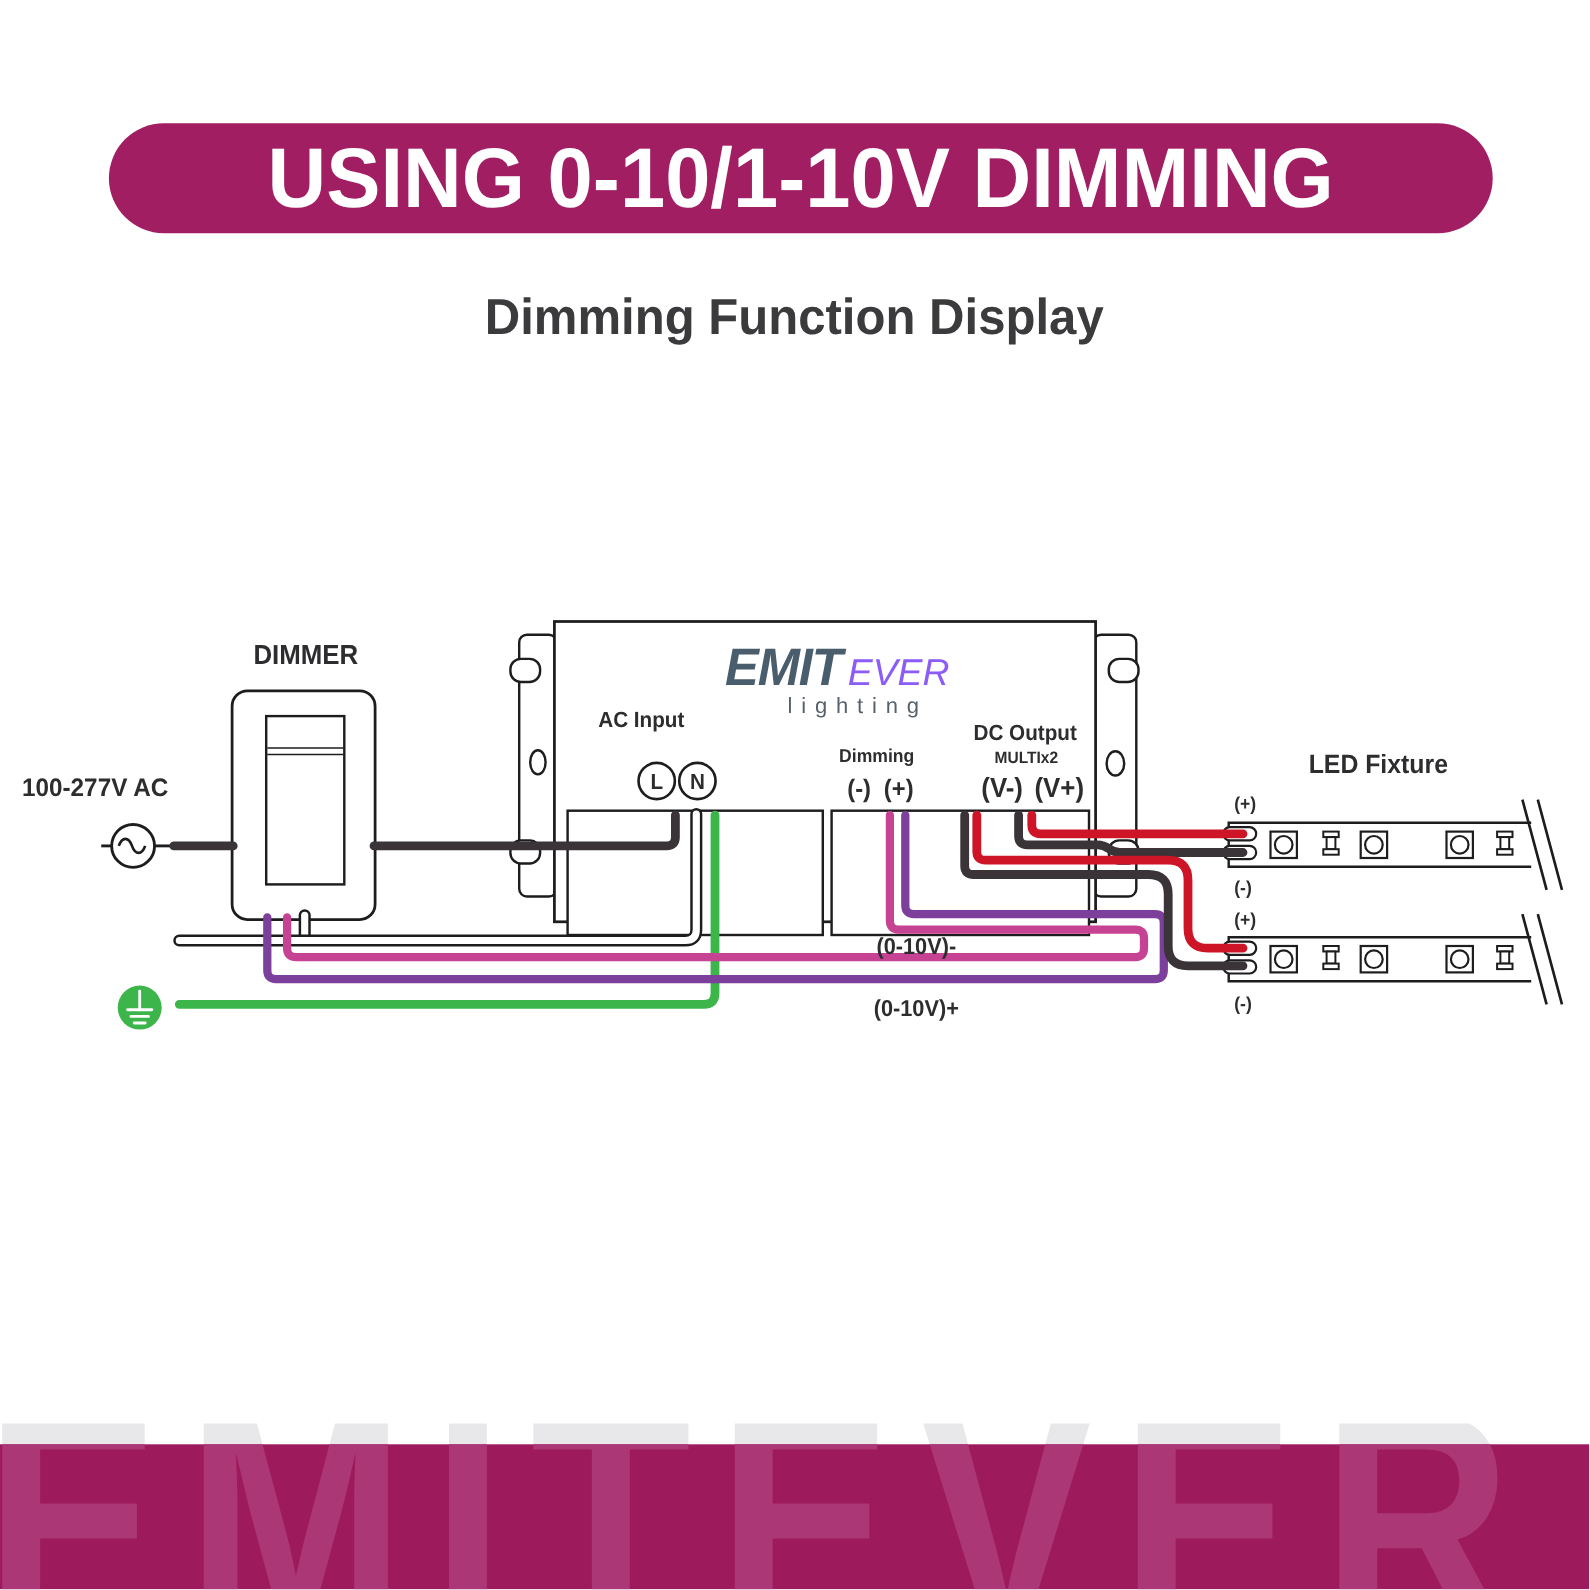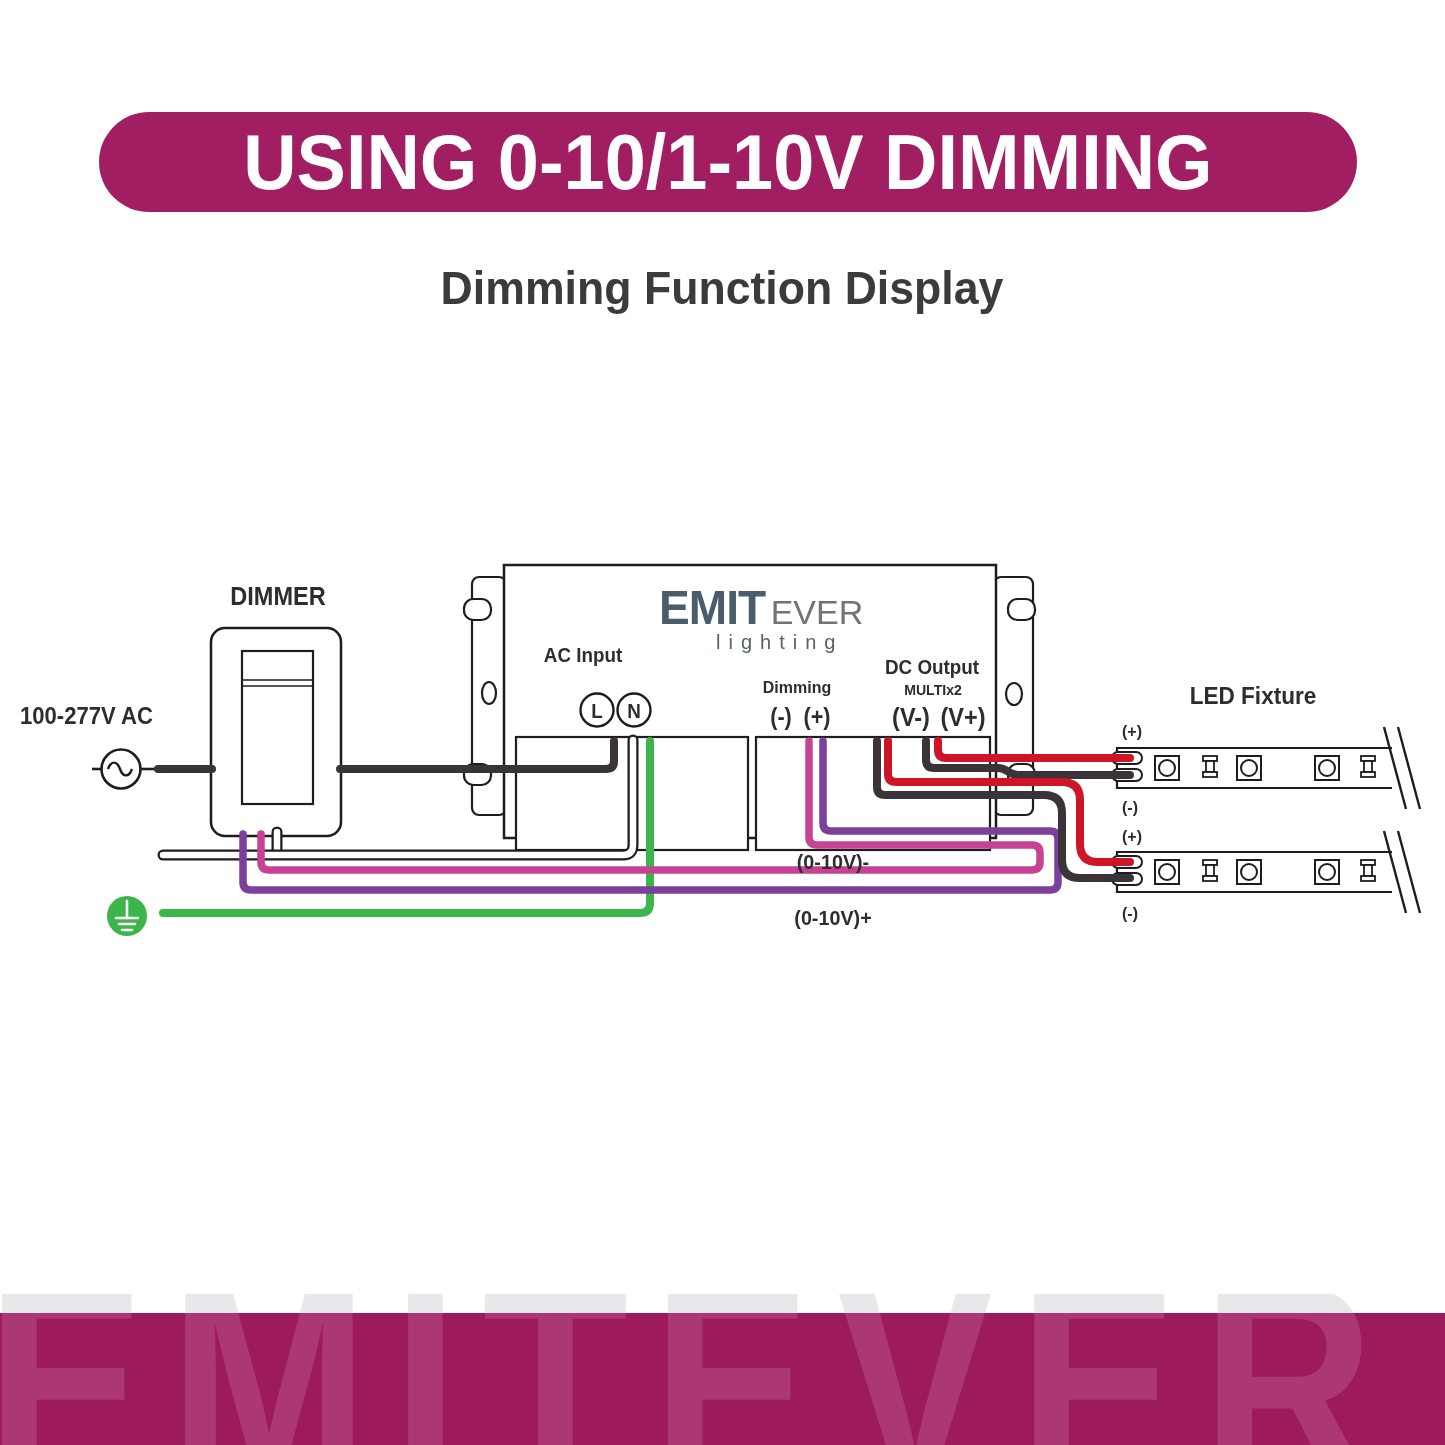--- a/index.html
+++ b/index.html
@@ -20,21 +20,21 @@
     position:absolute;left:722px;top:288px;transform:translate(-50%,-50%) scaleX(0.97);
     font-size:46px;font-weight:700;color:#3b3b3d;white-space:nowrap;
   }
   
   .lbl{
     position:absolute;transform:translate(-50%,-50%) scaleX(0.94);
     font-weight:700;color:#2d2d2f;white-space:nowrap;line-height:1;
   }
   .lbl-left{transform:translate(0,-50%) scaleX(0.96);transform-origin:left center;}
   
-  .logo{position:absolute;left:659px;top:584px;display:flex;align-items:baseline;line-height:1;}
+  .logo{position:absolute;left:659px;top:584px;display:flex;align-items:baseline;line-height:1;font-style:italic;}
   .logo-bold{font-size:48px;font-weight:900;letter-spacing:-1px;transform:scaleX(0.96);transform-origin:left bottom;}
   .logo-light{font-size:34px;font-weight:400;letter-spacing:0px;margin-left:1px;}
   .logo-tag{
     position:absolute;left:716px;top:632px;font-size:20px;font-weight:400;
     letter-spacing:8px;line-height:1;
   }
   
   .diagram-svg{position:absolute;left:0;top:0;}
   
   .wm-tips{
@@ -180,21 +180,21 @@
       <path d="M877,741 V787 Q877,795 885,795 H1044 Q1062,795 1062,813 V860 Q1062,878 1080,878 H1130" stroke="#3A3338"></path>
       <path d="M888,741 V774 Q888,782 896,782 H1062 Q1080,782 1080,800 V844 Q1080,862 1098,862 H1130" stroke="#CE1527"></path>
     </g>
   </svg>
 
   <div class="lbl" style="left:278px;top:596px;font-size:25px;">DIMMER</div>
   <div class="lbl lbl-left" style="left:20px;top:716px;font-size:23px;">100-277V AC</div>
 
   <div class="logo">
     <span class="logo-bold" style="color:#4A5D6C;">EMIT</span>
-      <span class="logo-light" style="color:#737373;">EVER</span>
+      <span class="logo-light" style="color:#8b5cf6;">EVER</span>
   </div>
   <div class="logo-tag" style="color:#57616B;">lighting</div>
 
   <div class="lbl" style="left:583px;top:655px;font-size:20px;">AC Input</div>
   <div class="lbl" style="left:597px;top:711px;font-size:20px;">L</div>
   <div class="lbl" style="left:634px;top:711px;font-size:20px;">N</div>
 
   <div class="lbl" style="left:797px;top:687px;font-size:17px;">Dimming</div>
   <div class="lbl" style="left:781px;top:717px;font-size:23px;">(-)</div>
   <div class="lbl" style="left:817px;top:717px;font-size:23px;">(+)</div>

